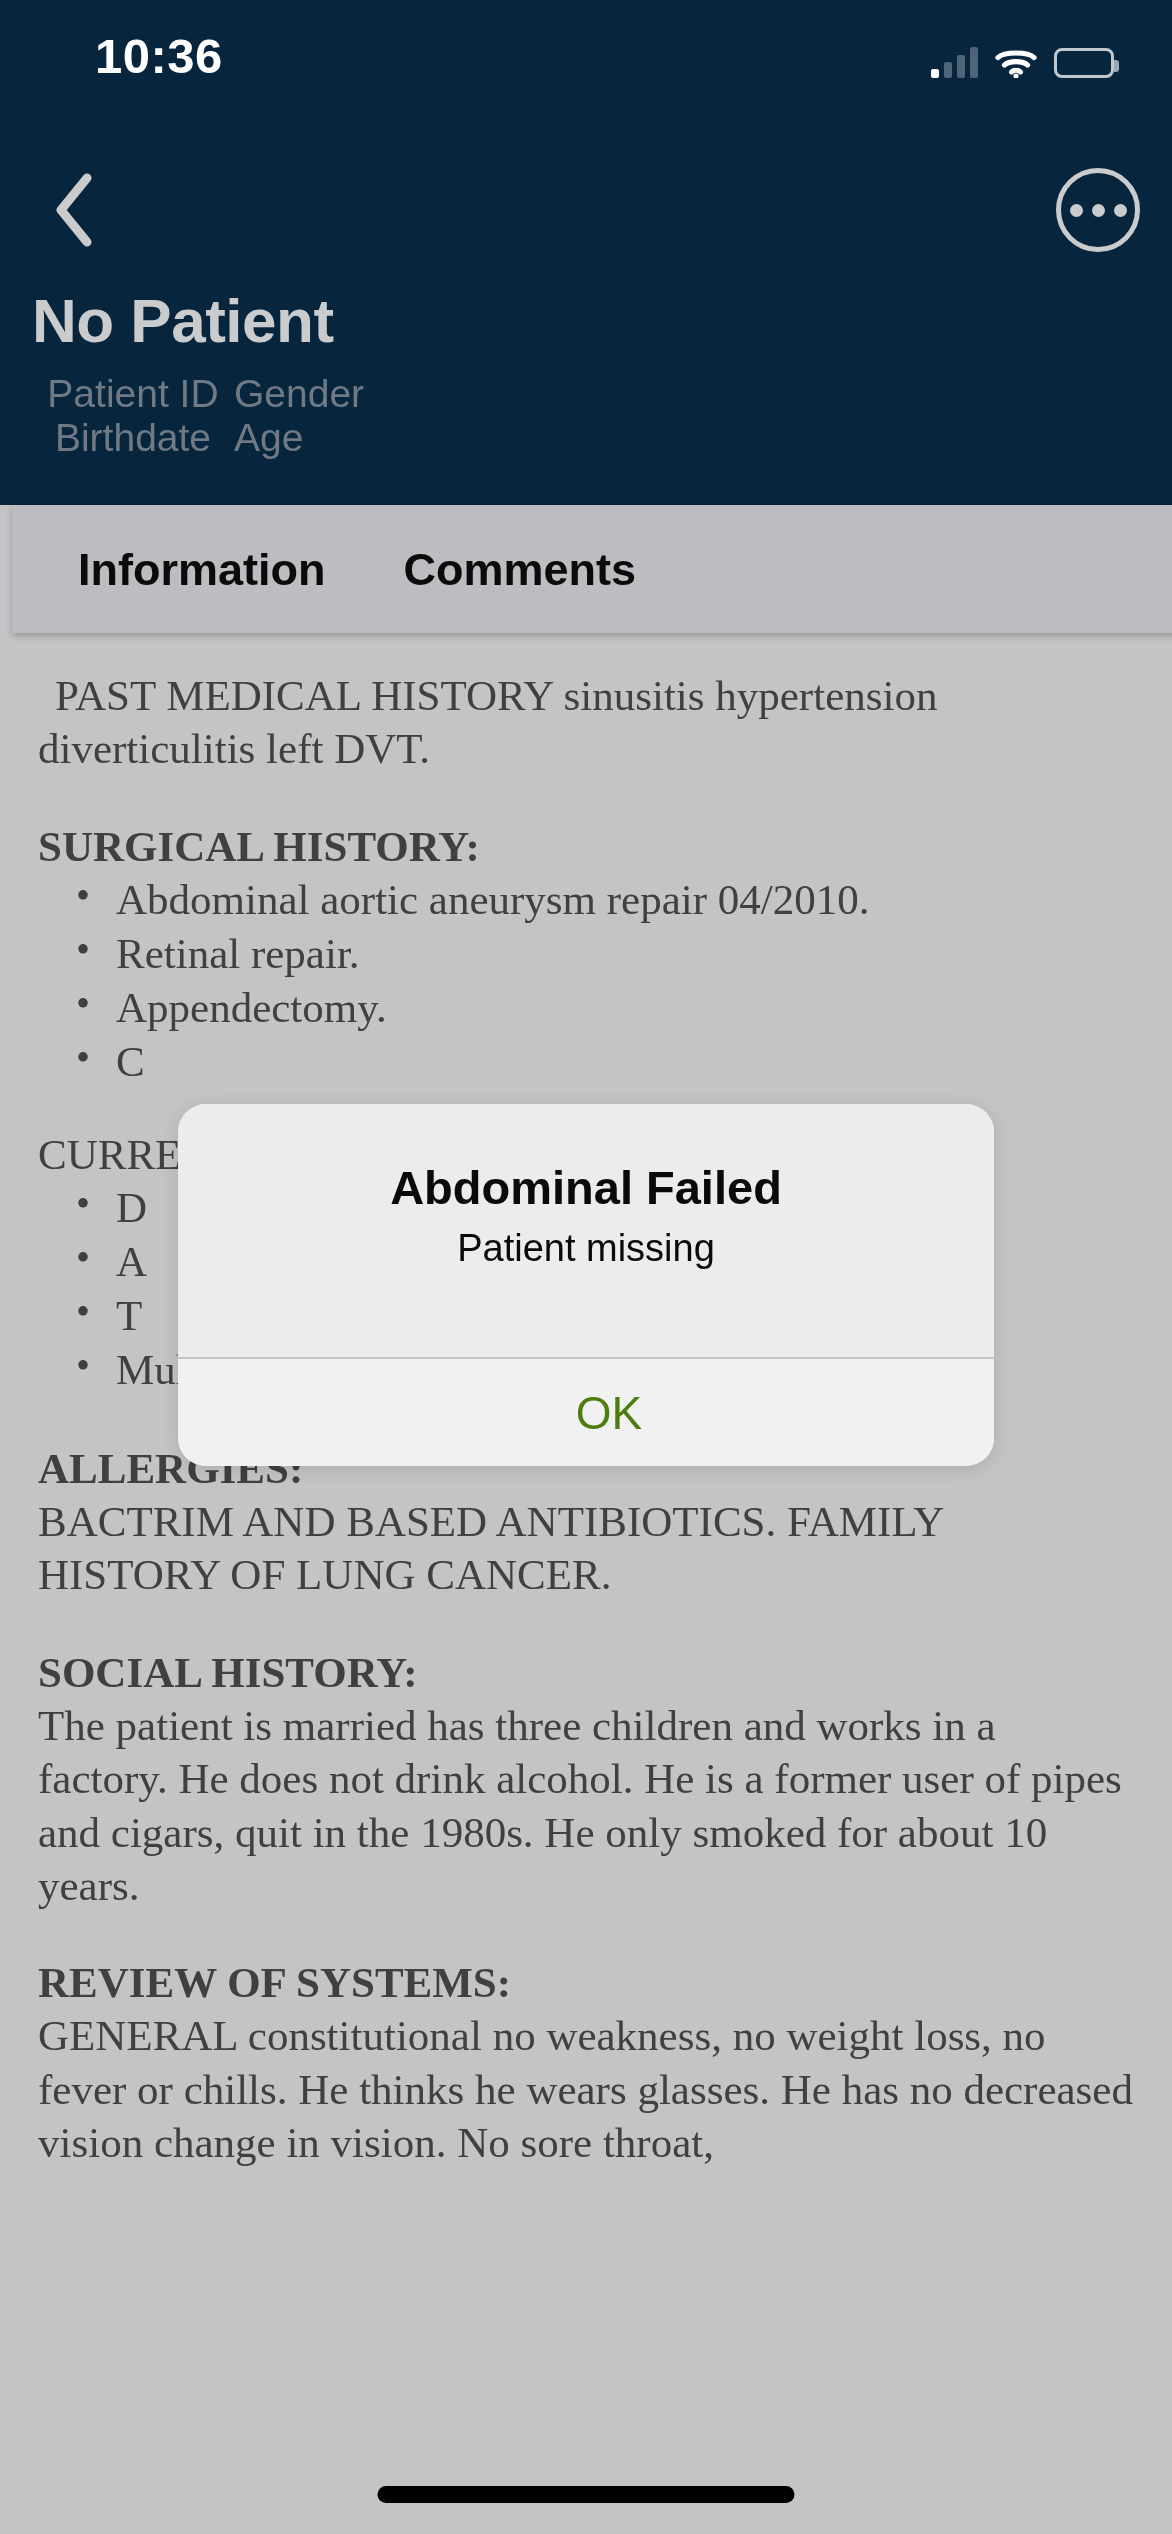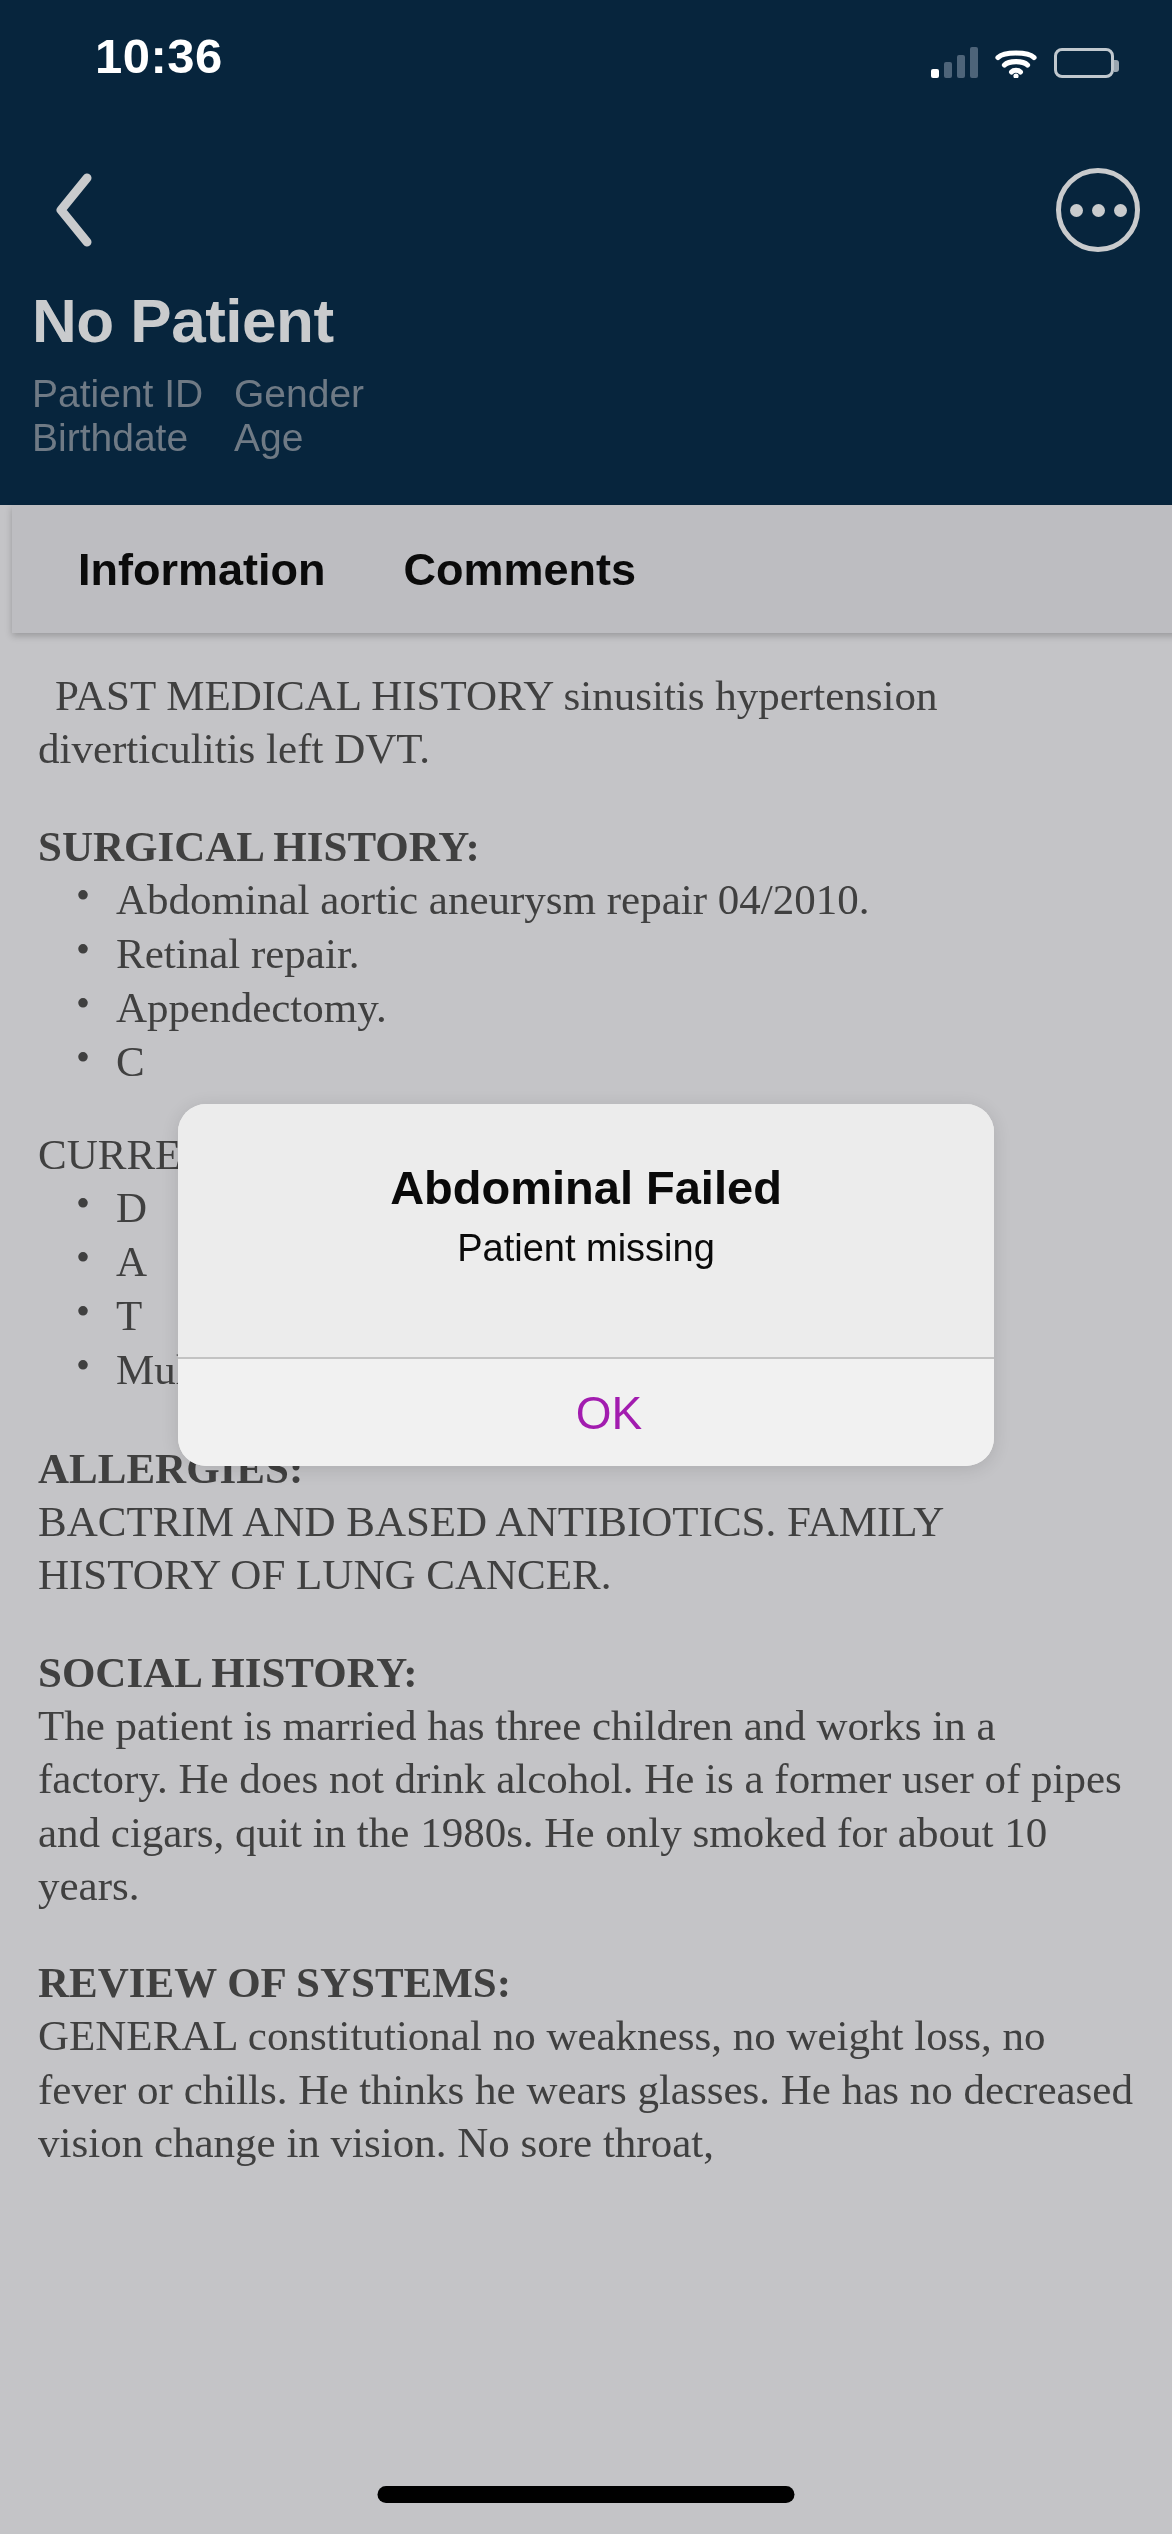--- a/index.html
+++ b/index.html
@@ -85,21 +85,21 @@
     letter-spacing:-0.5px; line-height:1;
   }
   .patient-grid {
     position:absolute; left:32px; top:372px;
     width:640px;
   }
   .pg-row { display:flex; }
   .pg-cell {
     font-size:39px; color:#6f7a85; line-height:1.13;
   }
-  .pg-cell.left  { width:202px; }
+  .pg-cell.left  { width:202px;text-align:center; }
 
   
   .tabbar {
     position:absolute; top:505px; left:12px;
     width:1172px; height:128px;
     background:#bdbdc1;
     display:flex; align-items:center;
     box-shadow:0 3px 7px rgba(0,0,0,0.22);
     z-index:5;
   }
@@ -179,21 +179,21 @@
   .alert-divider {
     height:2px; width:100%; background:#c3c3c3;
   }
   .alert-action {
     height:107px;
     display:flex; align-items:center; justify-content:center;
     background:#f1f1f1;
     cursor:pointer;
   }
   .alert-ok {
-    font-size:46px; color:#a21caf; line-height:1;margin-left:46px;
+    font-size:46px; color:#4d7c0f; line-height:1;margin-left:46px;
   }
 
   
   .home-indicator {
     position:absolute;
     left:50%; transform:translateX(-50%);
     bottom:31px;
     width:417px; height:17px;
     background:#000000; border-radius:9px;
   }

